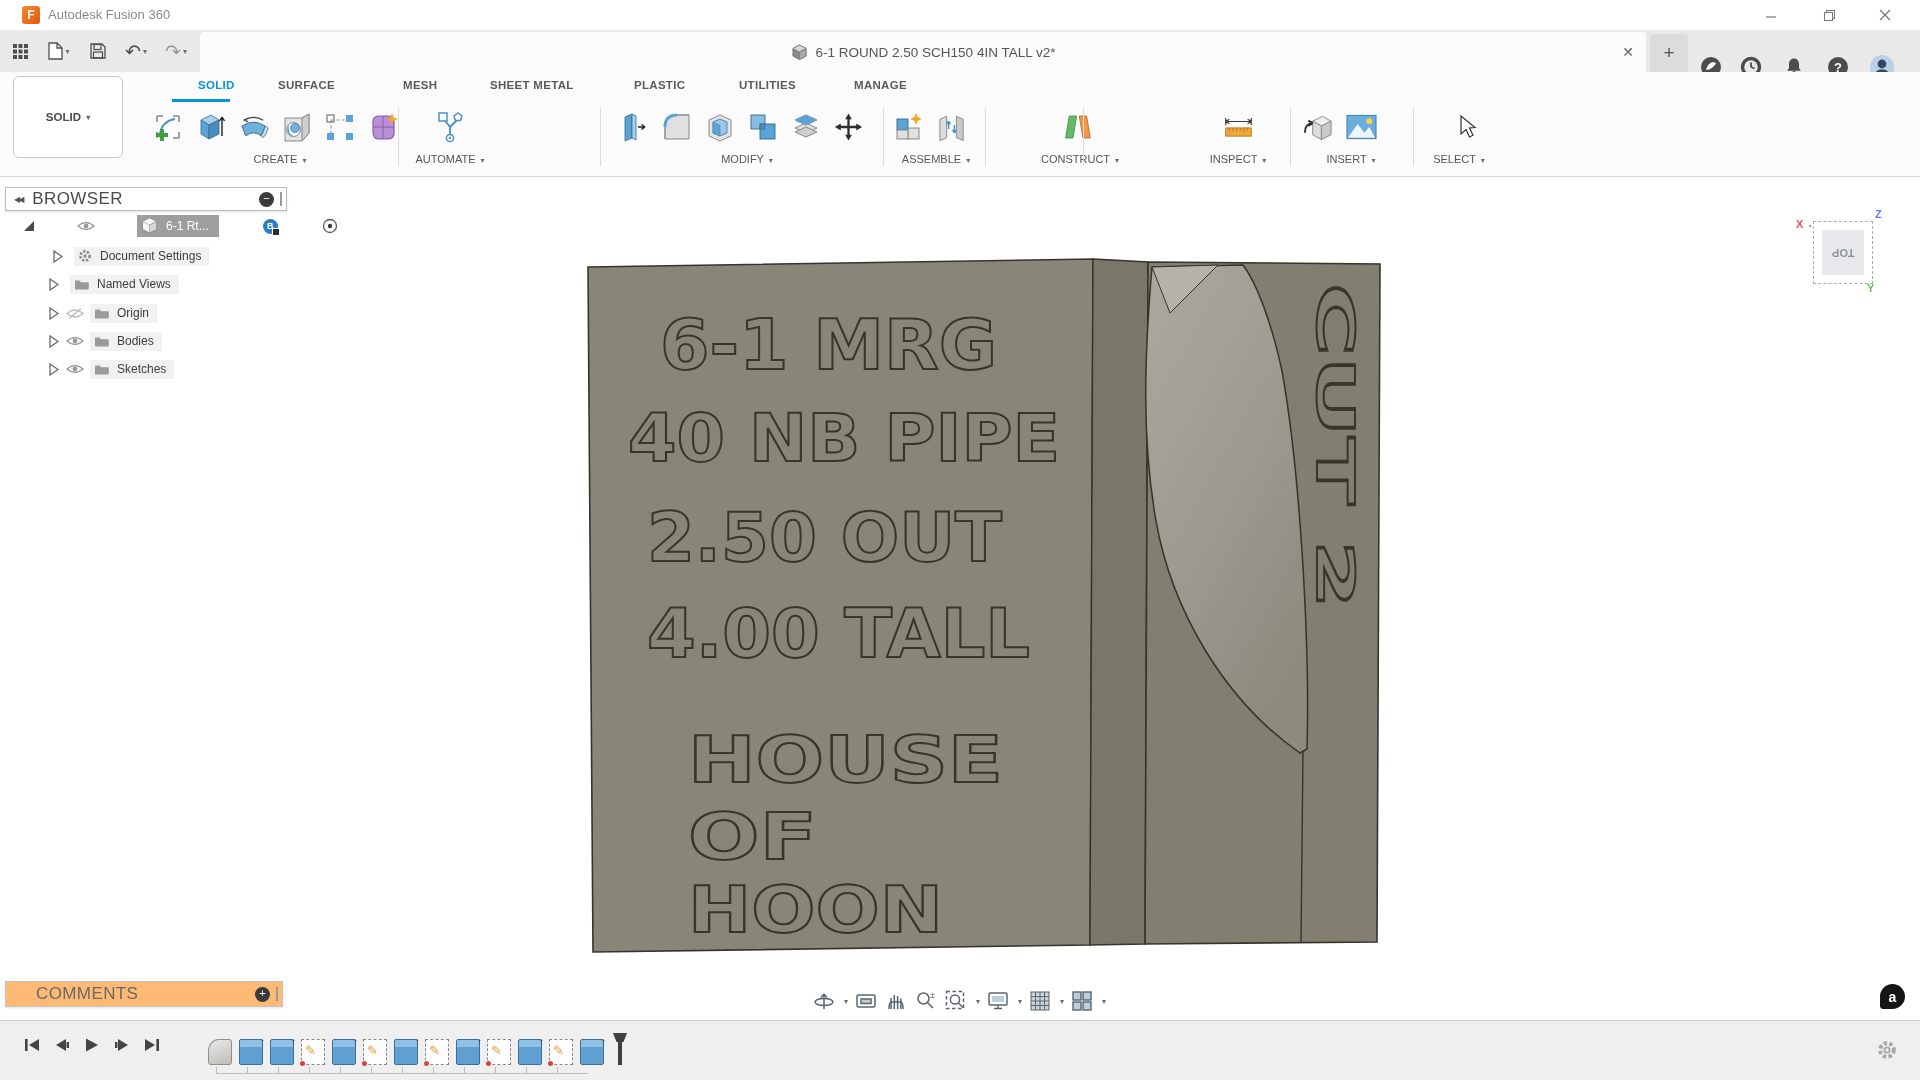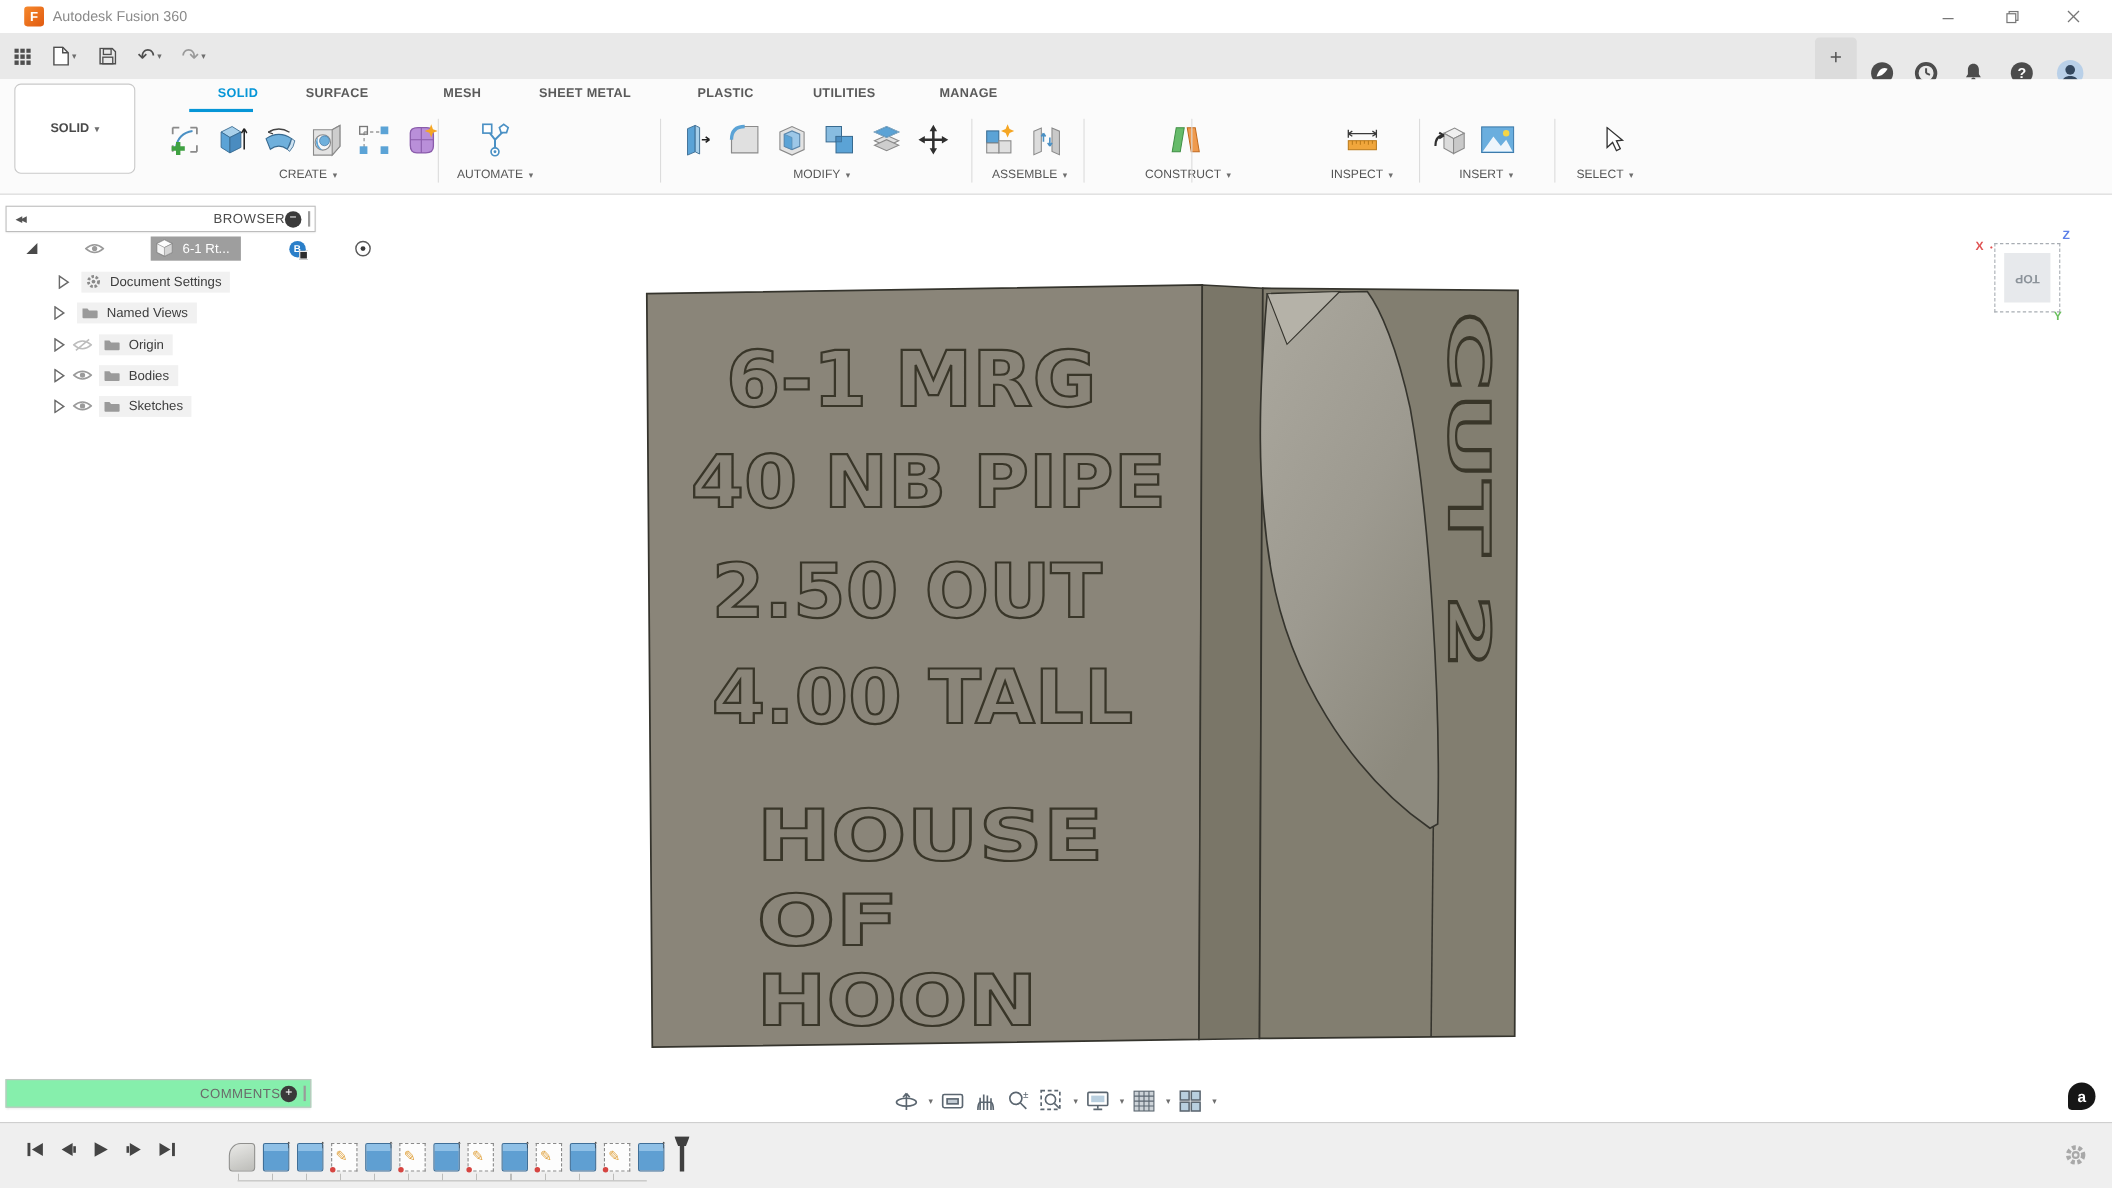--- a/index.html
+++ b/index.html
@@ -47,42 +47,42 @@
   .rlabel .caret-s { font-size:8px; }
   .rsep { position:absolute; top:6px; width:1px; height:58px; background:#dcdcdc; }
 
   
   .viewport { position:absolute; left:0; top:178px; width:1920px; height:842px; background:#ffffff; }
   svg.modelsvg { position:absolute; left:0; top:0; width:1920px; height:842px; }
 
   
   .browser-head { position:absolute; left:5px; top:9px; width:282px; height:24px; background:#fff;
     border:1px solid #bdbdbd; box-shadow:0 1px 2px rgba(0,0,0,.12); display:flex; align-items:center; }
-  .panel-title { font-size:12px; color:#4a4a4a; letter-spacing:.4px; margin-left:10px; flex:1;text-align:right; }
+  .panel-title { font-size:17px; color:#4a4a4a; letter-spacing:.4px; margin-left:10px; flex:1; }
   .dark-circle { width:15px; height:15px; border-radius:50%; background:#3a3a3a; color:#fff; font-size:11px;
     line-height:13px; text-align:center; margin-right:6px; }
   .drag-handle { width:2px; height:14px; background:#9a9a9a; margin-right:4px; }
   .collapse-arrows { font-size:8px; color:#555; margin-left:8px; letter-spacing:-2px; }
   .brow { position:absolute; height:22px; display:flex; align-items:center; }
   .brow .lblbg { background:#f1f1f1; padding:2px 8px 3px 4px; font-size:12px; color:#3d3d3d; display:flex; align-items:center; gap:8px; }
   .root-lblbg { background:#9e9e9e; color:#fff !important; padding:2px 10px 3px 4px; font-size:12px; display:flex; align-items:center; gap:8px; }
   .b-badge { position:relative; width:15px; height:15px; border-radius:50%; background:#2a7fc9; color:#fff;
     font-size:9px; font-weight:bold; text-align:center; line-height:15px; margin-left:8px; }
   .b-badge::after { content:""; position:absolute; right:-2px; bottom:-2px; width:6px; height:6px; background:#2d2d2d; border:1px solid #fff; }
 
   
   .viewcube { position:absolute; left:1790px; top:30px; width:110px; height:90px; }
   .vc-square { position:absolute; left:23px; top:13px; width:60px; height:63px; border:1.5px dashed #a8adb3; }
   .vc-inner { position:absolute; left:8px; top:8px; right:8px; bottom:8px; background:#e7e9ec;
     display:flex; align-items:center; justify-content:center; }
   .vc-top { font-size:11px; font-weight:bold; color:#8b9299; transform:rotate(180deg); }
   .vc-ax { position:absolute; font-size:11px; font-weight:bold; }
 
   
-  .comments-bar { position:absolute; left:5px; top:803px; width:278px; height:26px; background:#86efac;
+  .comments-bar { position:absolute; left:5px; top:803px; width:278px; height:26px; background:#fdba74;
     border:1px solid #c4c4c4; box-shadow:0 1px 2px rgba(0,0,0,.10); display:flex; align-items:center; }
   .comments-bar .panel-title { margin-left:30px; color:#6a6a6a; }
 
   
   .navbar { position:absolute; left:812px; top:808px; height:30px; display:flex; align-items:center; gap:6px; }
   .nav-ico { display:flex; align-items:center; }
 
   
   .assistant { position:absolute; left:1880px; top:806px; width:25px; height:25px; background:#161616;
     border-radius:50% 50% 50% 14%; color:#fff; font-size:14px; font-weight:bold; display:flex; align-items:center; justify-content:center; }
@@ -163,20 +163,29 @@
   </div>
   <div class="qat-ico" style="left:118px;width:36px;font-size:19px;">
     <span>↶</span>
       <span class="caret-s">▾</span>
   </div>
   <div class="qat-ico" style="left:158px;width:36px;font-size:19px;color:#9a9a9a;">
     <span>↷</span>
       <span class="caret-s">▾</span>
   </div>
 
+  <div class="doc-tab">
+    <svg width="17" height="17" viewBox="0 0 17 17">
+      <polygon points="8.5,1 15,4.5 15,12 8.5,15.5 2,12 2,4.5" fill="#8b8b8b" stroke="#6e6e6e"></polygon>
+      <polygon points="8.5,1 15,4.5 8.5,8 2,4.5" fill="#d9d9d9" stroke="#6e6e6e" stroke-width=".6"></polygon>
+      <polygon points="8.5,8 15,4.5 15,12 8.5,15.5" fill="#a8a8a8" stroke="#6e6e6e" stroke-width=".6"></polygon>
+    </svg>
+    <span class="doc-title">6-1 ROUND 2.50 SCH150 4IN TALL v2*</span>
+    <div class="tab-close">✕</div>
+  </div>
   <div class="newtab">+</div>
 
   <div class="circle-ico" style="left:1700px;">
     <svg width="22" height="22">
         <circle cx="11" cy="11" r="10" fill="#4c4c4c"></circle>
         <path d="M6,14 C8,7 12,5 16,7 C14,11 10,14 6,14 Z" fill="#fff"></path>
       </svg>
   </div>
   <div class="circle-ico" style="left:1740px;">
     <svg width="22" height="22">

